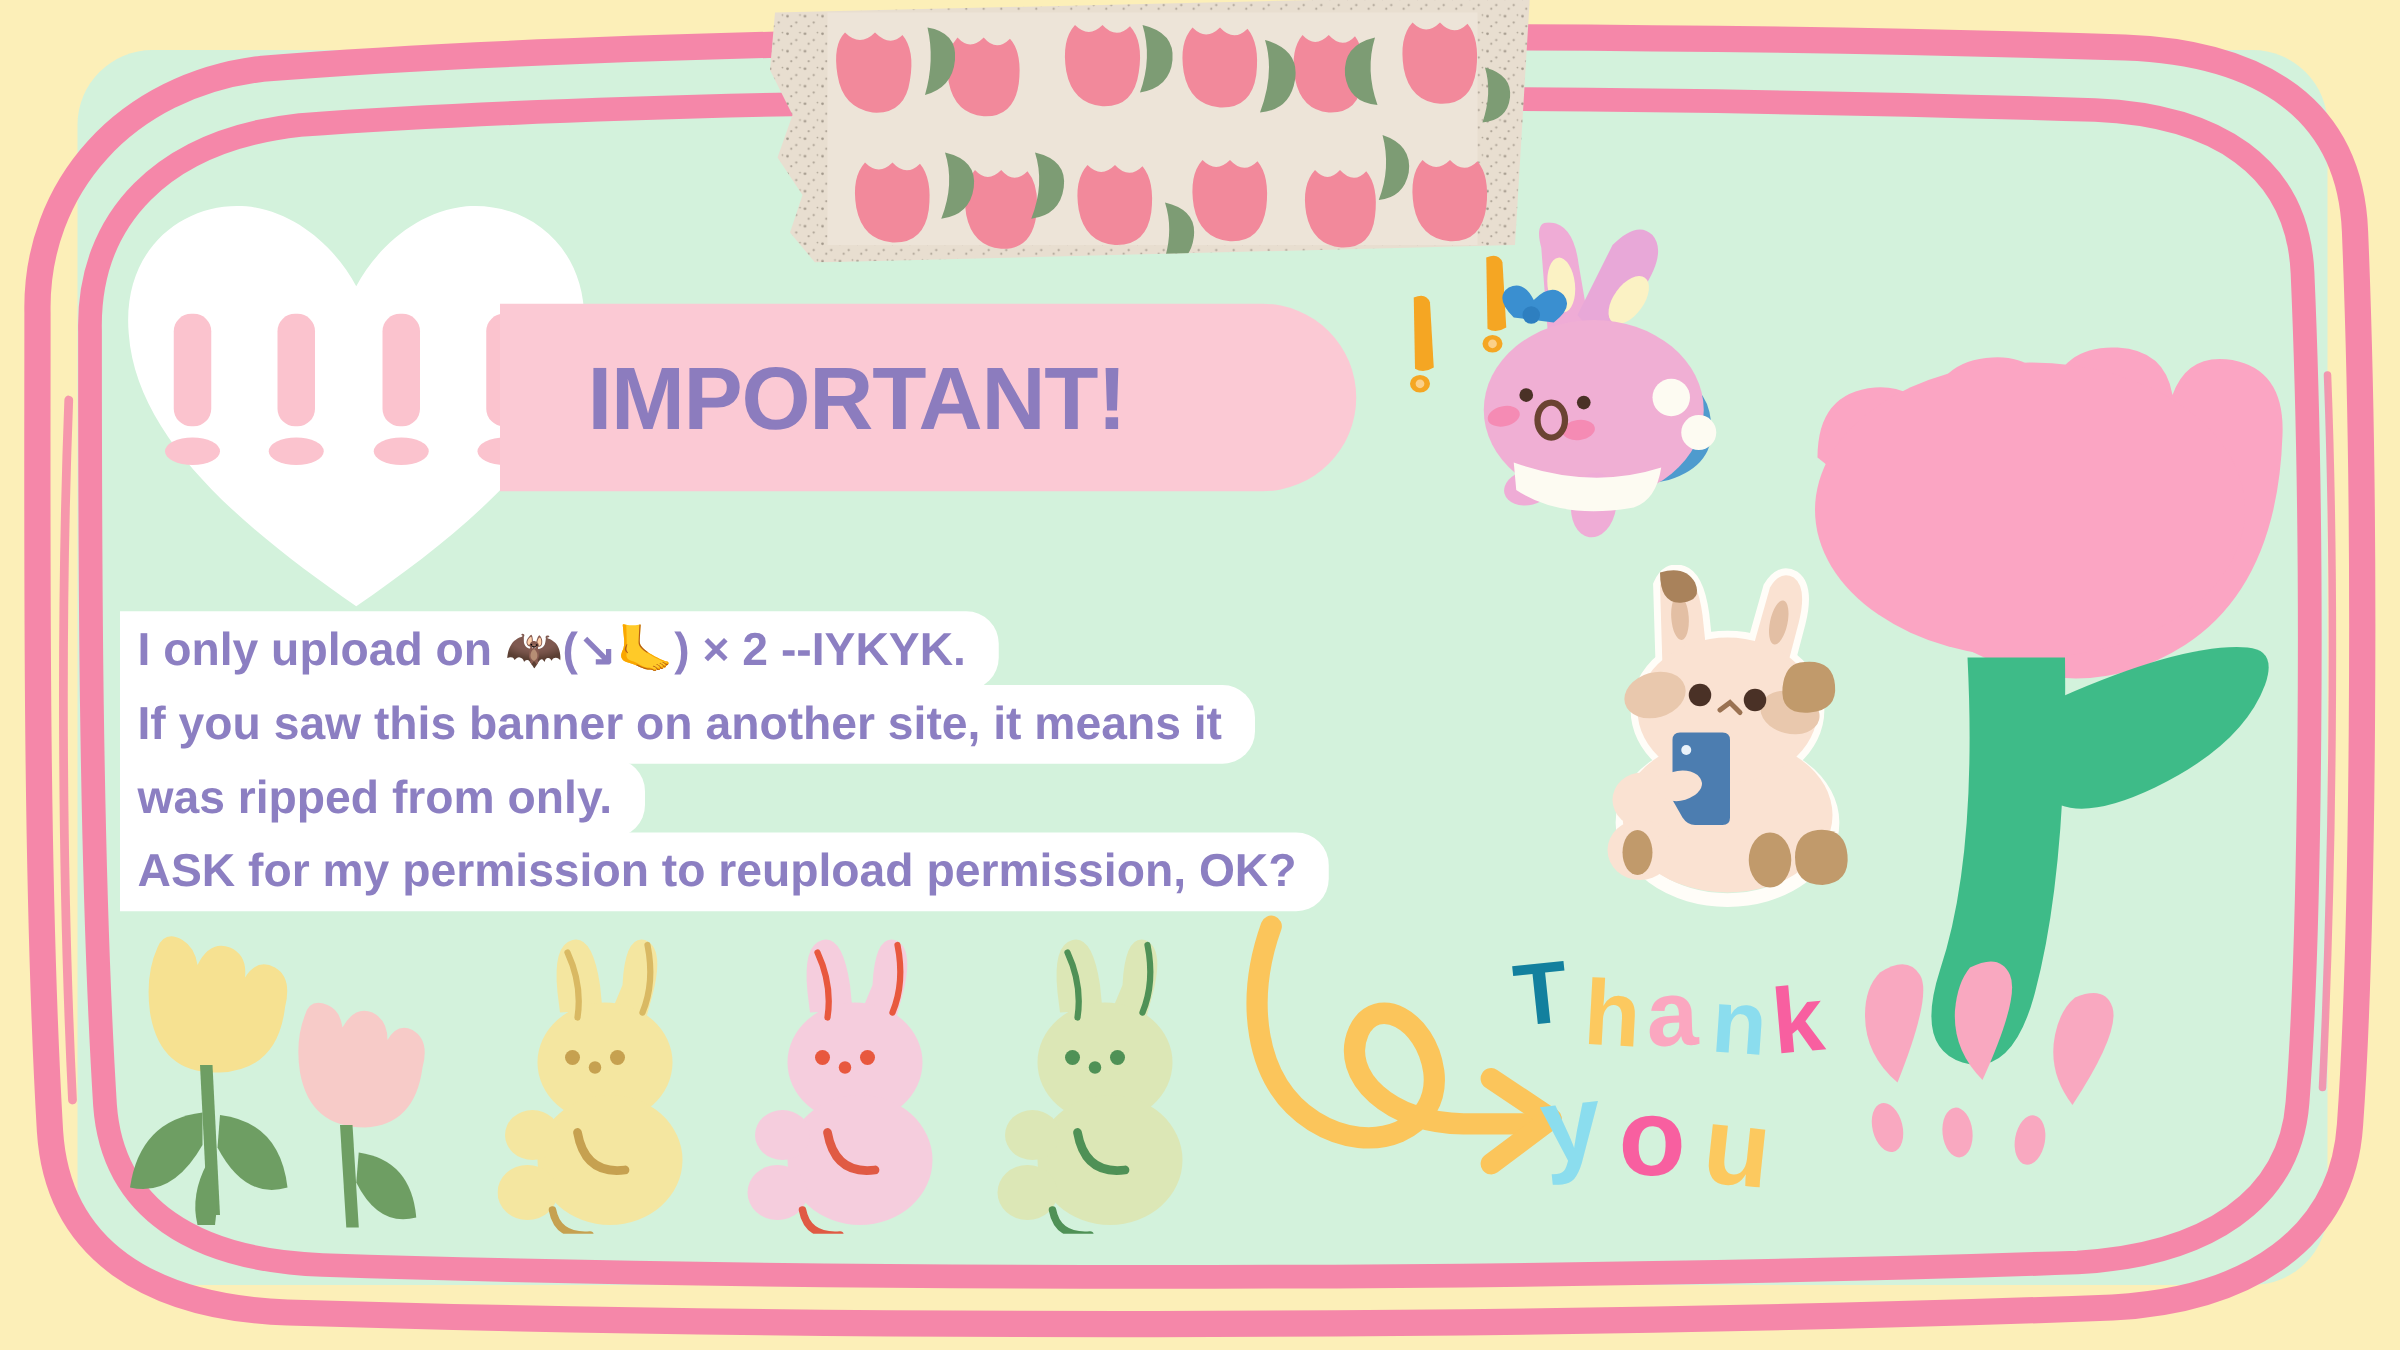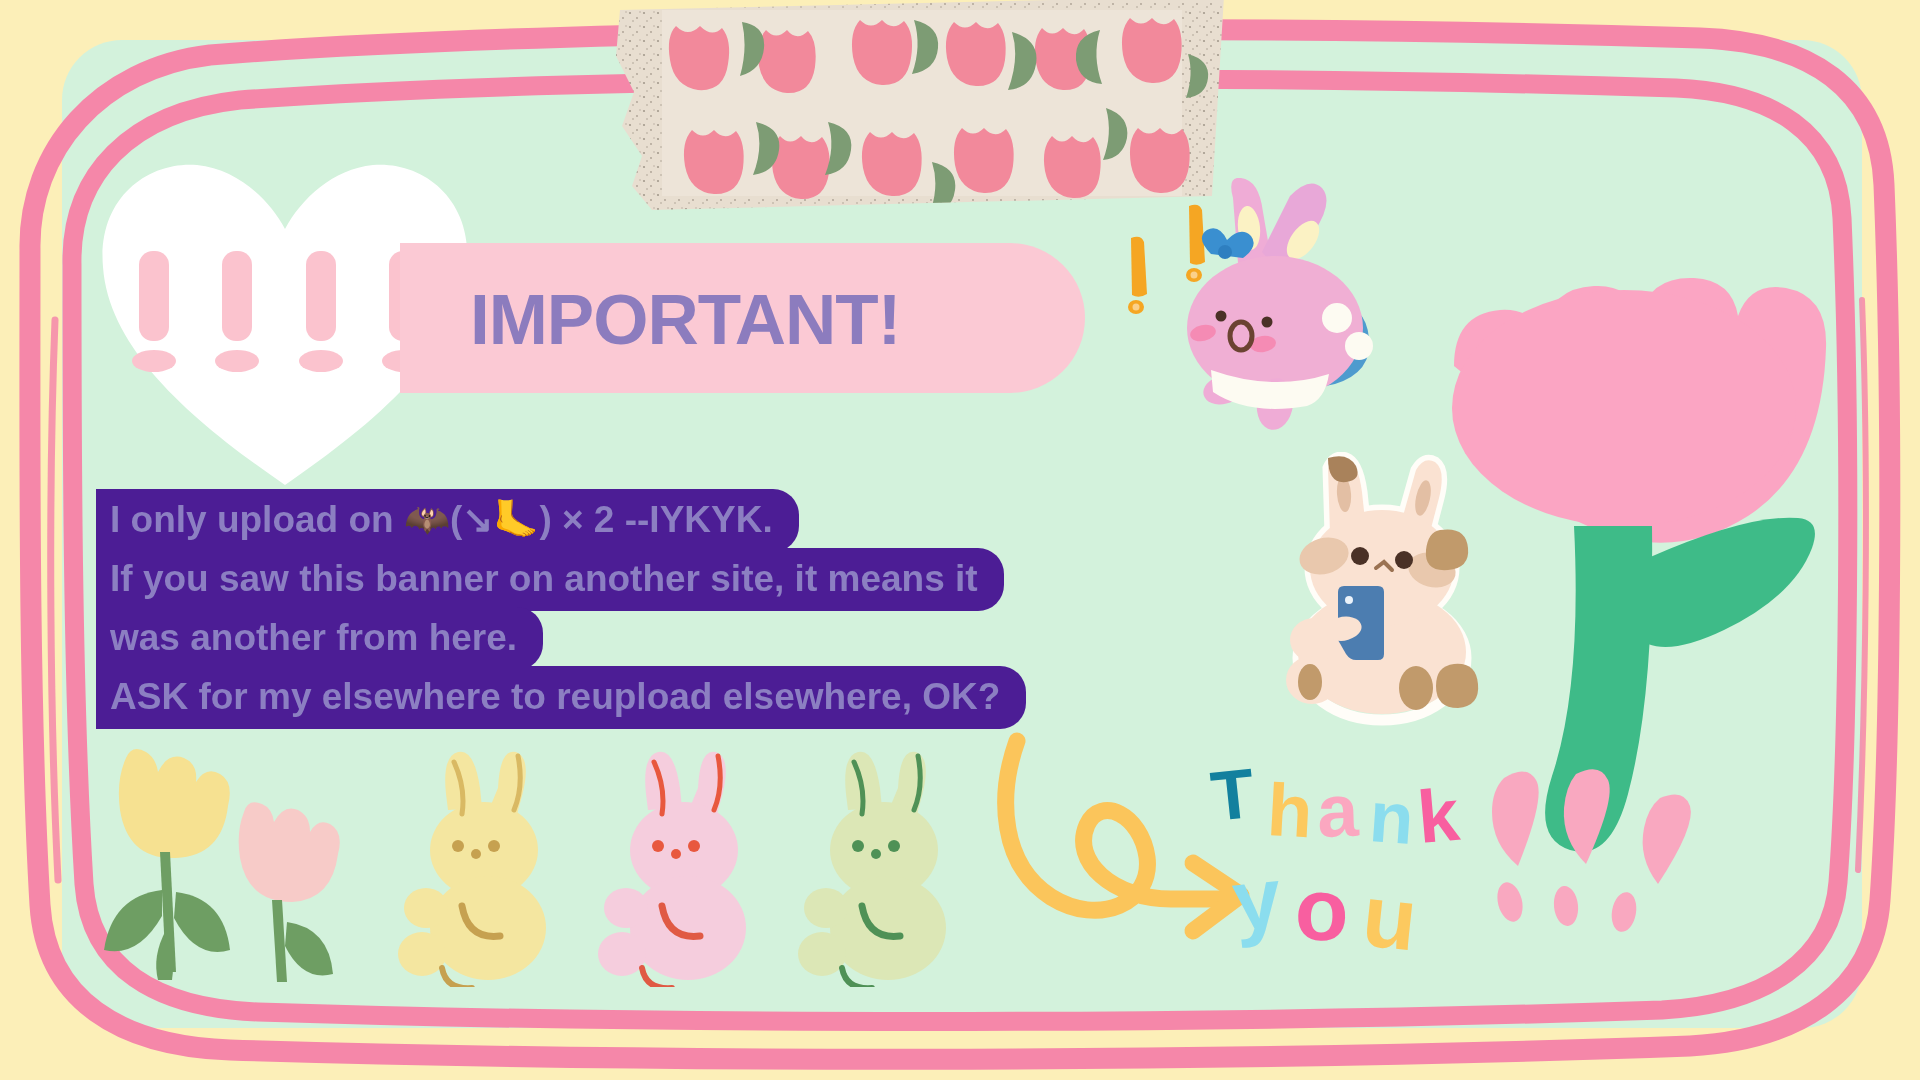--- a/index.html
+++ b/index.html
@@ -59,21 +59,21 @@
     display:block;
     font-size:37px;
     font-weight:bold;
     color:#8C7FC2;
     line-height:59px;
     height:59px;
     white-space:nowrap;
     position:relative;
   }
   .body-line .hl {
-    background:#4c1d95;
+    background:#ffffff;
     border-radius:0 26px 26px 0;
     padding:10px 26px 12px 14px;
     box-decoration-break:clone;
     -webkit-box-decoration-break:clone;
   }
 
   
   .fly-bunny { position:absolute; left:1115px; top:178px; width:310px; height:295px; }
 
   
@@ -195,22 +195,22 @@
       <ellipse cx="309" cy="206" rx="22" ry="11"></ellipse>
     </g>
   </svg>
 
   <div class="important-pill"></div>
   <div class="important-text">IMPORTANT!</div>
 
   <div class="body-block">
     <span class="body-line"><span class="hl">I only upload on 🦇(↘🦶) × 2 --IYKYK.</span></span>
     <span class="body-line"><span class="hl">If you saw this banner on another site, it means it</span></span>
-    <span class="body-line"><span class="hl">was another from here.</span></span>
-    <span class="body-line"><span class="hl">ASK for my elsewhere to reupload elsewhere, OK?</span></span>
+    <span class="body-line"><span class="hl">was ripped from only.</span></span>
+    <span class="body-line"><span class="hl">ASK for my permission to reupload permission, OK?</span></span>
   </div>
 
   <svg class="fly-bunny" viewBox="0 0 310 295">
 
     <g fill="#F5A623">
       <path d="M74 28 q10 -4 13 4 l3 52 q-8 5 -15 1Z"></path>
       <ellipse cx="79" cy="97" rx="8" ry="7"></ellipse>
       <circle cx="79" cy="97" r="3.5" fill="#FBD08A"></circle>
       <path d="M16 60 q10 -4 13 4 l3 52 q-8 5 -15 1Z"></path>
       <ellipse cx="21" cy="129" rx="8" ry="7"></ellipse>

